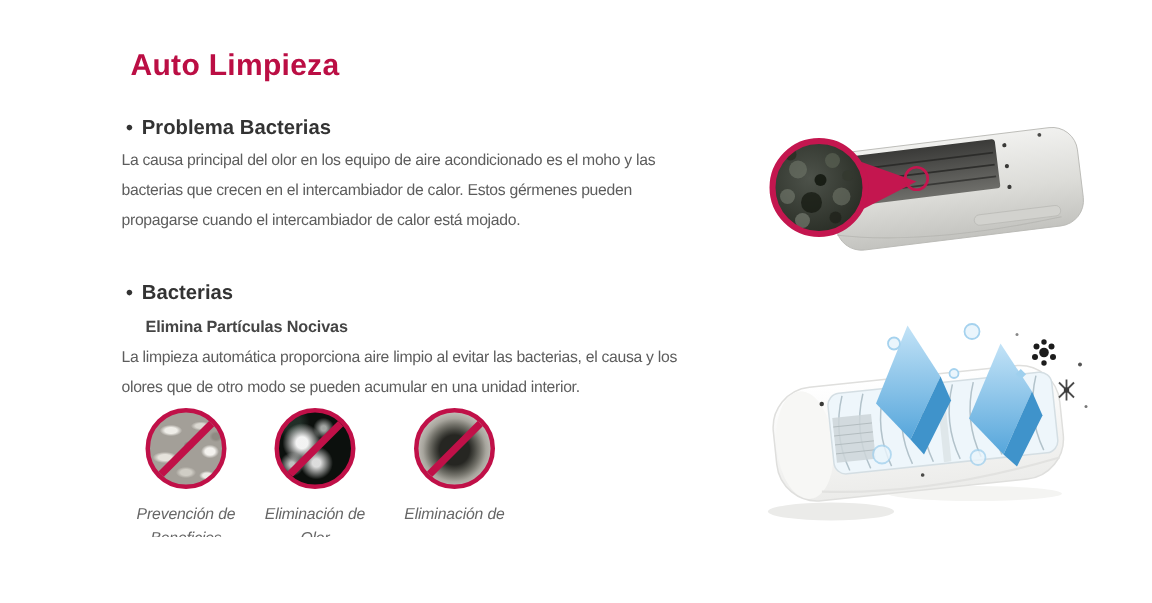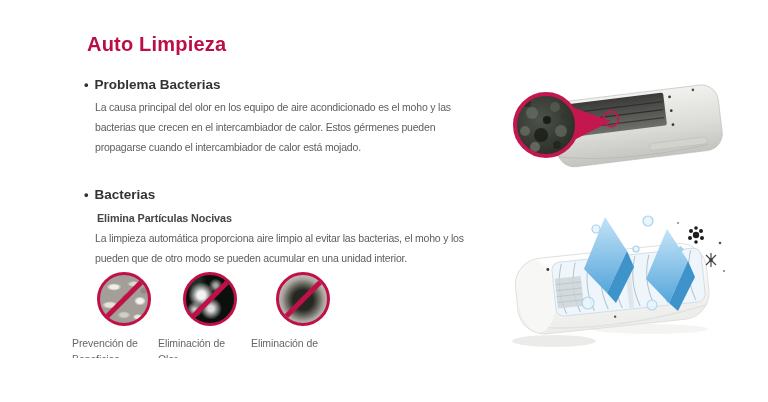--- a/index.html
+++ b/index.html
@@ -13,31 +13,31 @@
     font-size:20px;font-weight:700;color:#bb0e44;letter-spacing:.2px;
   }
   .section-heading{
     position:absolute;display:flex;align-items:baseline;gap:6px;
     font-size:13.5px;font-weight:700;color:#333333;
   }
   .section-heading .bullet{font-size:13px;color:#333333;}
   .heading-problem{left:84px;top:77px;}
   .heading-benefits{left:84px;top:187px;}
   .body-para{
-    position:absolute;left:95px;width:382px;
+    position:absolute;left:81px;width:382px;
     font-size:10.5px;line-height:20px;color:#5d5d5d;letter-spacing:-.2px;
   }
   .para-problem{top:97px;}
   .para-benefits{top:228px;}
   .sub-heading{
     position:absolute;left:97px;top:212px;
     font-size:10.8px;font-weight:700;color:#454545;letter-spacing:-.1px;
   }
   
-  .badge{position:absolute;top:272px;width:104px;text-align:left;}
+  .badge{position:absolute;top:272px;width:104px;text-align:center;font-style:italic;}
   .badge-1{left:72px;}
   .badge-2{left:158px;}
   .badge-3{left:251px;}
   .icon-circle{
     position:relative;width:54px;height:54px;margin:0 auto;border-radius:50%;
     border:3px solid #c01048;box-sizing:border-box;overflow:hidden;
   }
   .slash{
     position:absolute;left:-8px;right:-8px;top:50%;height:5px;margin-top:-2.5px;
     background:#c01048;transform:rotate(-45deg);
@@ -92,21 +92,21 @@
     <span class="bullet">•</span>
     <span>Problema Bacterias</span>
   </div>
   <div class="body-para para-problem">La causa principal del olor en los equipo de aire acondicionado es el moho y las bacterias que crecen en el intercambiador de calor. Estos gérmenes pueden propagarse cuando el intercambiador de calor está mojado.</div>
 
   <div class="section-heading heading-benefits">
     <span class="bullet">•</span>
     <span>Bacterias</span>
   </div>
   <div class="sub-heading">Elimina Partículas Nocivas</div>
-  <div class="body-para para-benefits">La limpieza automática proporciona aire limpio al evitar las bacterias, el moho y los pueden que de otro modo se pueden acumular en una unidad interior.</div>
+  <div class="body-para para-benefits">La limpieza automática proporciona aire limpio al evitar las bacterias, el causa y los olores que de otro modo se pueden acumular en una unidad interior.</div>
 
   <div class="badge badge-1">
     <div class="icon-circle tex-bacteria">
       <div class="slash"></div>
     </div>
     <div class="badge-label">
       <div>Prevención de</div>
       <div>Beneficios</div>
     </div>
   </div>

